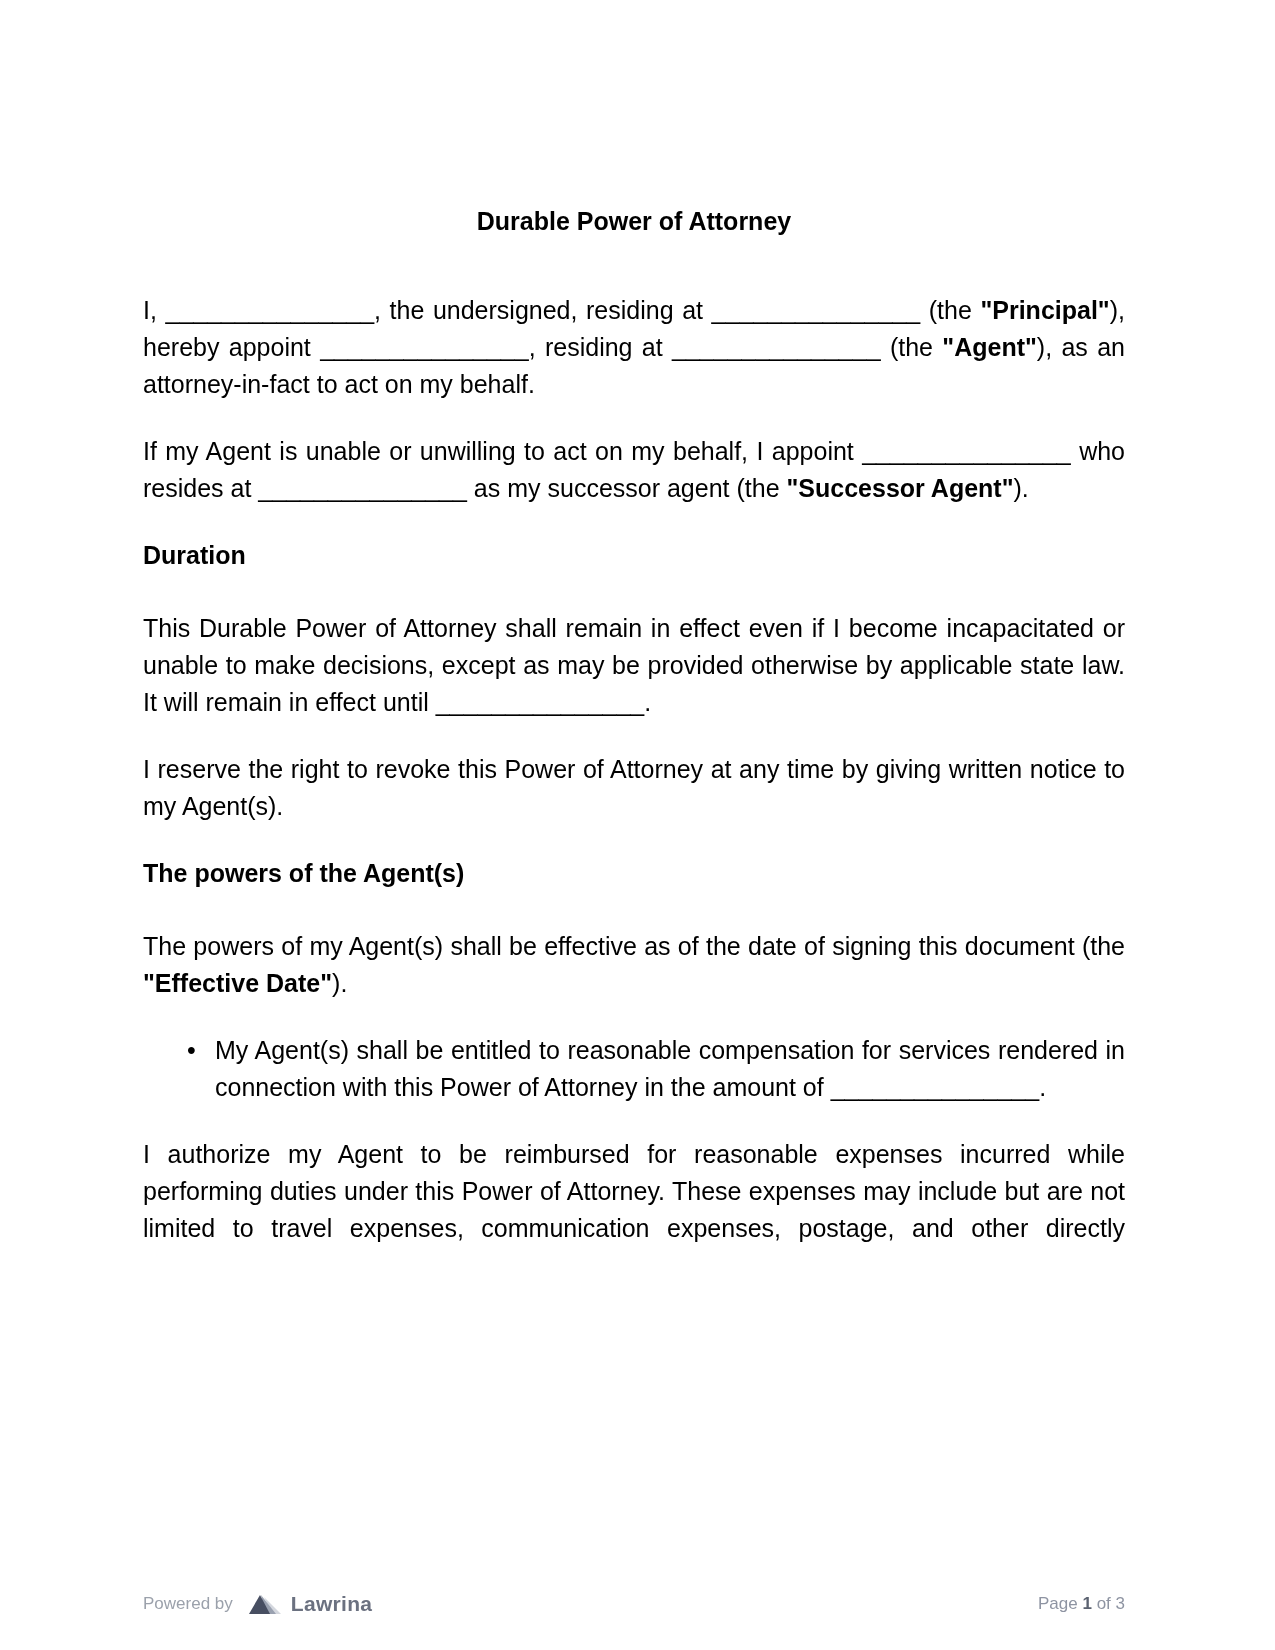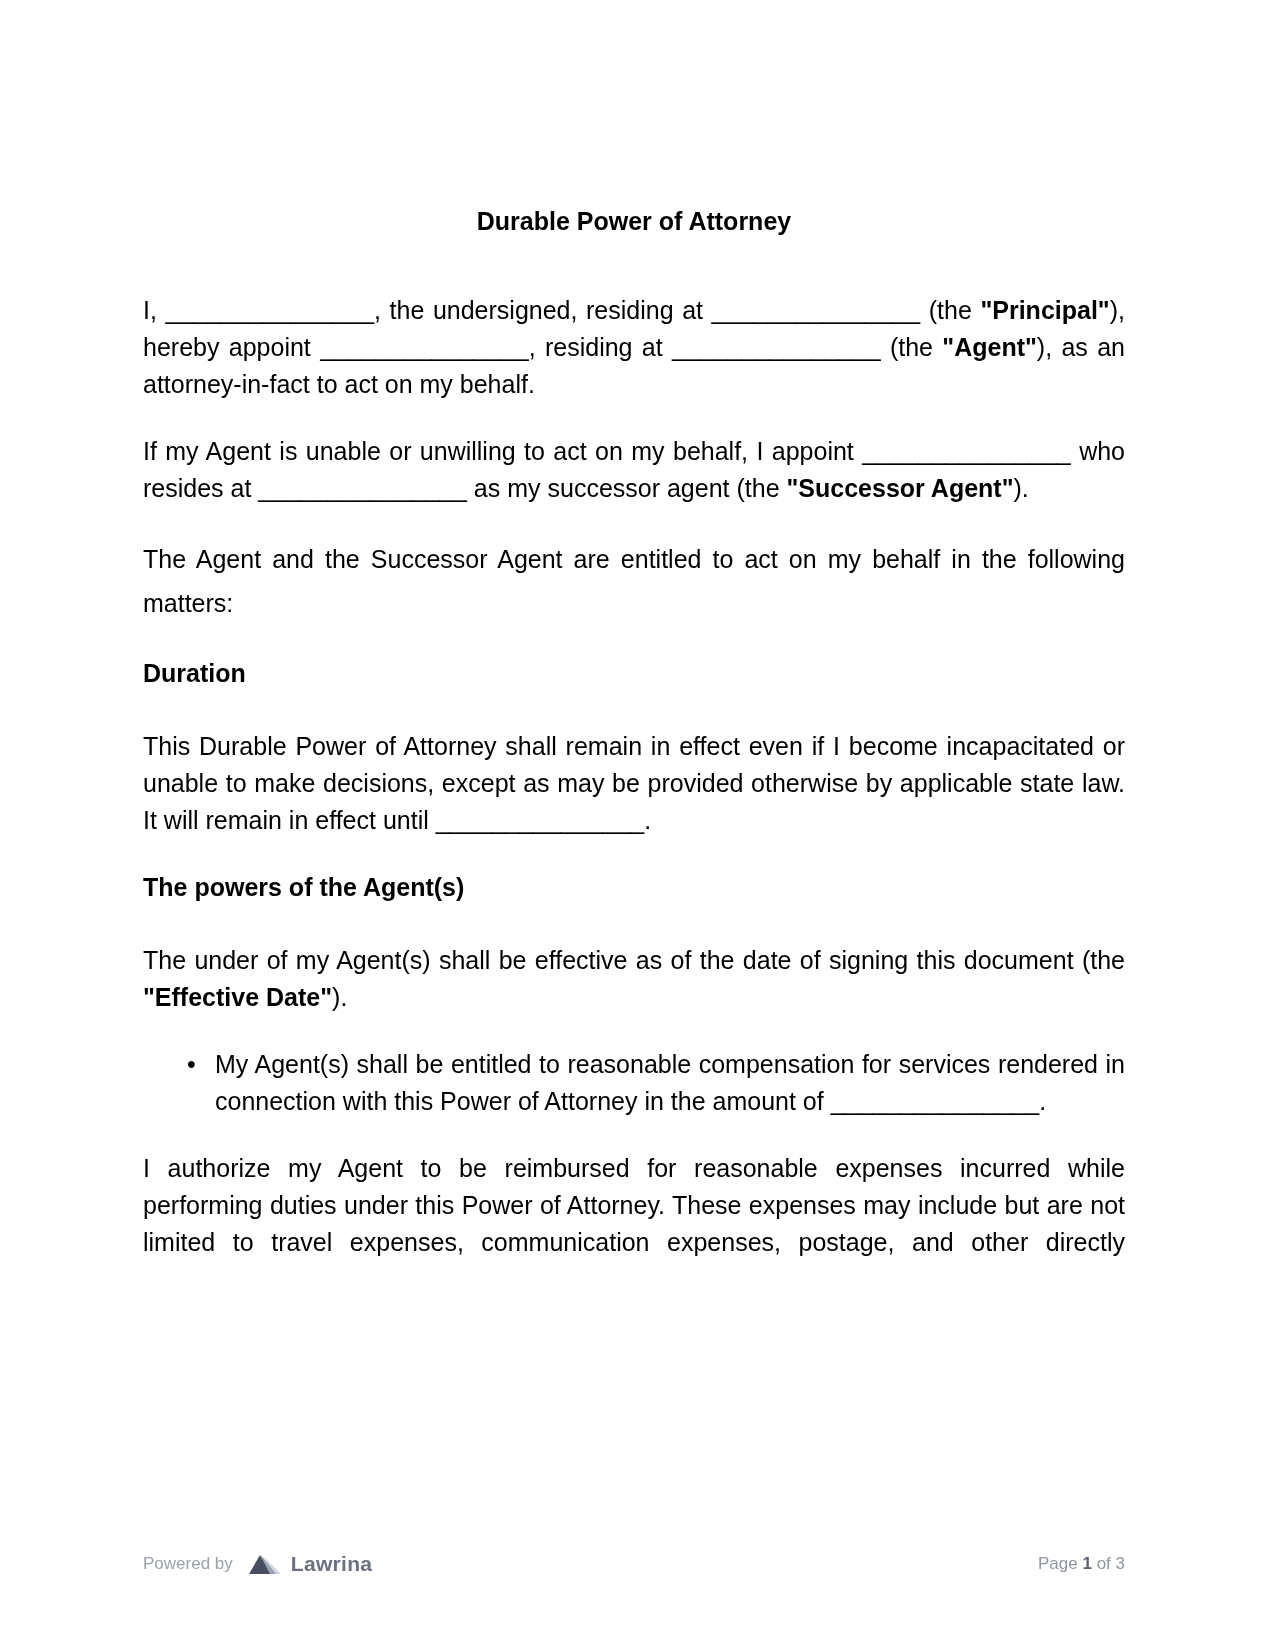--- a/index.html
+++ b/index.html
@@ -41,21 +41,21 @@
   }
   .bullet-marker {
     position:absolute;
     left:44px; top:0;
   }
   b, .bold { font-weight:700; }
   .blank { white-space:nowrap; letter-spacing:0; }
 
   .footer {
     position:absolute;
-    left:143px; top:1552px;
+    left:143px; top:1592px;
     width:982px;
     display:flex;
     align-items:center;
     justify-content:space-between;
   }
   .footer-left {
     display:flex;
     align-items:center;
   }
   .powered-by {
@@ -79,25 +79,25 @@
 </style>
 </head>
 <body>
 
 <div class="page">
 
   <div class="doc" id="doc">
       <div class="title">Durable Power of Attorney</div>
       <div class="para"><span>I, </span><span class="blank">_______________</span><span>, the undersigned, residing at </span><span class="blank">_______________</span><span> (the </span><span class="bold">"Principal"</span><span>), hereby appoint </span><span class="blank">_______________</span><span>, residing at </span><span class="blank">_______________</span><span> (the </span><span class="bold">"Agent"</span><span>), as an attorney-in-fact to act on my behalf.</span></div>
       <div class="para"><span>If my Agent is unable or unwilling to act on my behalf, I appoint </span><span class="blank">_______________</span><span> who resides at </span><span class="blank">_______________</span><span> as my successor agent (the </span><span class="bold">"Successor Agent"</span><span>).</span></div>
-      <div class="para para-loose"><span>The Agent and the Successor Agent are entitled to act on my behalf in the following matters:</span></div>
       <div class="heading">Duration</div>
       <div class="para"><span>This Durable Power of Attorney shall remain in effect even if I become incapacitated or unable to make decisions, except as may be provided otherwise by applicable state law. It will remain in effect until </span><span class="blank">_______________</span><span>.</span></div>
+      <div class="para"><span>I reserve the right to revoke this Power of Attorney at any time by giving written notice to my Agent(s).</span></div>
       <div class="heading">The powers of the Agent(s)</div>
-      <div class="para"><span>The under of my Agent(s) shall be effective as of the date of signing this document (the </span><span class="bold">"Effective Date"</span><span>).</span></div>
+      <div class="para"><span>The powers of my Agent(s) shall be effective as of the date of signing this document (the </span><span class="bold">"Effective Date"</span><span>).</span></div>
       <div class="bullet"><span class="bullet-marker">•</span><span>My Agent(s) shall be entitled to reasonable compensation for services rendered in connection with this Power of Attorney in the amount of </span><span class="blank">_______________</span><span>.</span></div>
       <div class="para para-cont"><span>I authorize my Agent to be reimbursed for reasonable expenses incurred while performing duties under this Power of Attorney. These expenses may include but are not limited to travel expenses, communication expenses, postage, and other directly</span></div>
     </div>
 
   <div class="footer">
     <div class="footer-left">
       <span class="powered-by">Powered by</span>
       <svg class="logo-icon" width="34" height="24" viewBox="0 0 34 24" aria-hidden="true">
         <polygon points="17,5 34,22 25,22" fill="#d4d7de"></polygon>
         <polygon points="14,3 29,22 18,22" fill="#9aa1b0"></polygon>

